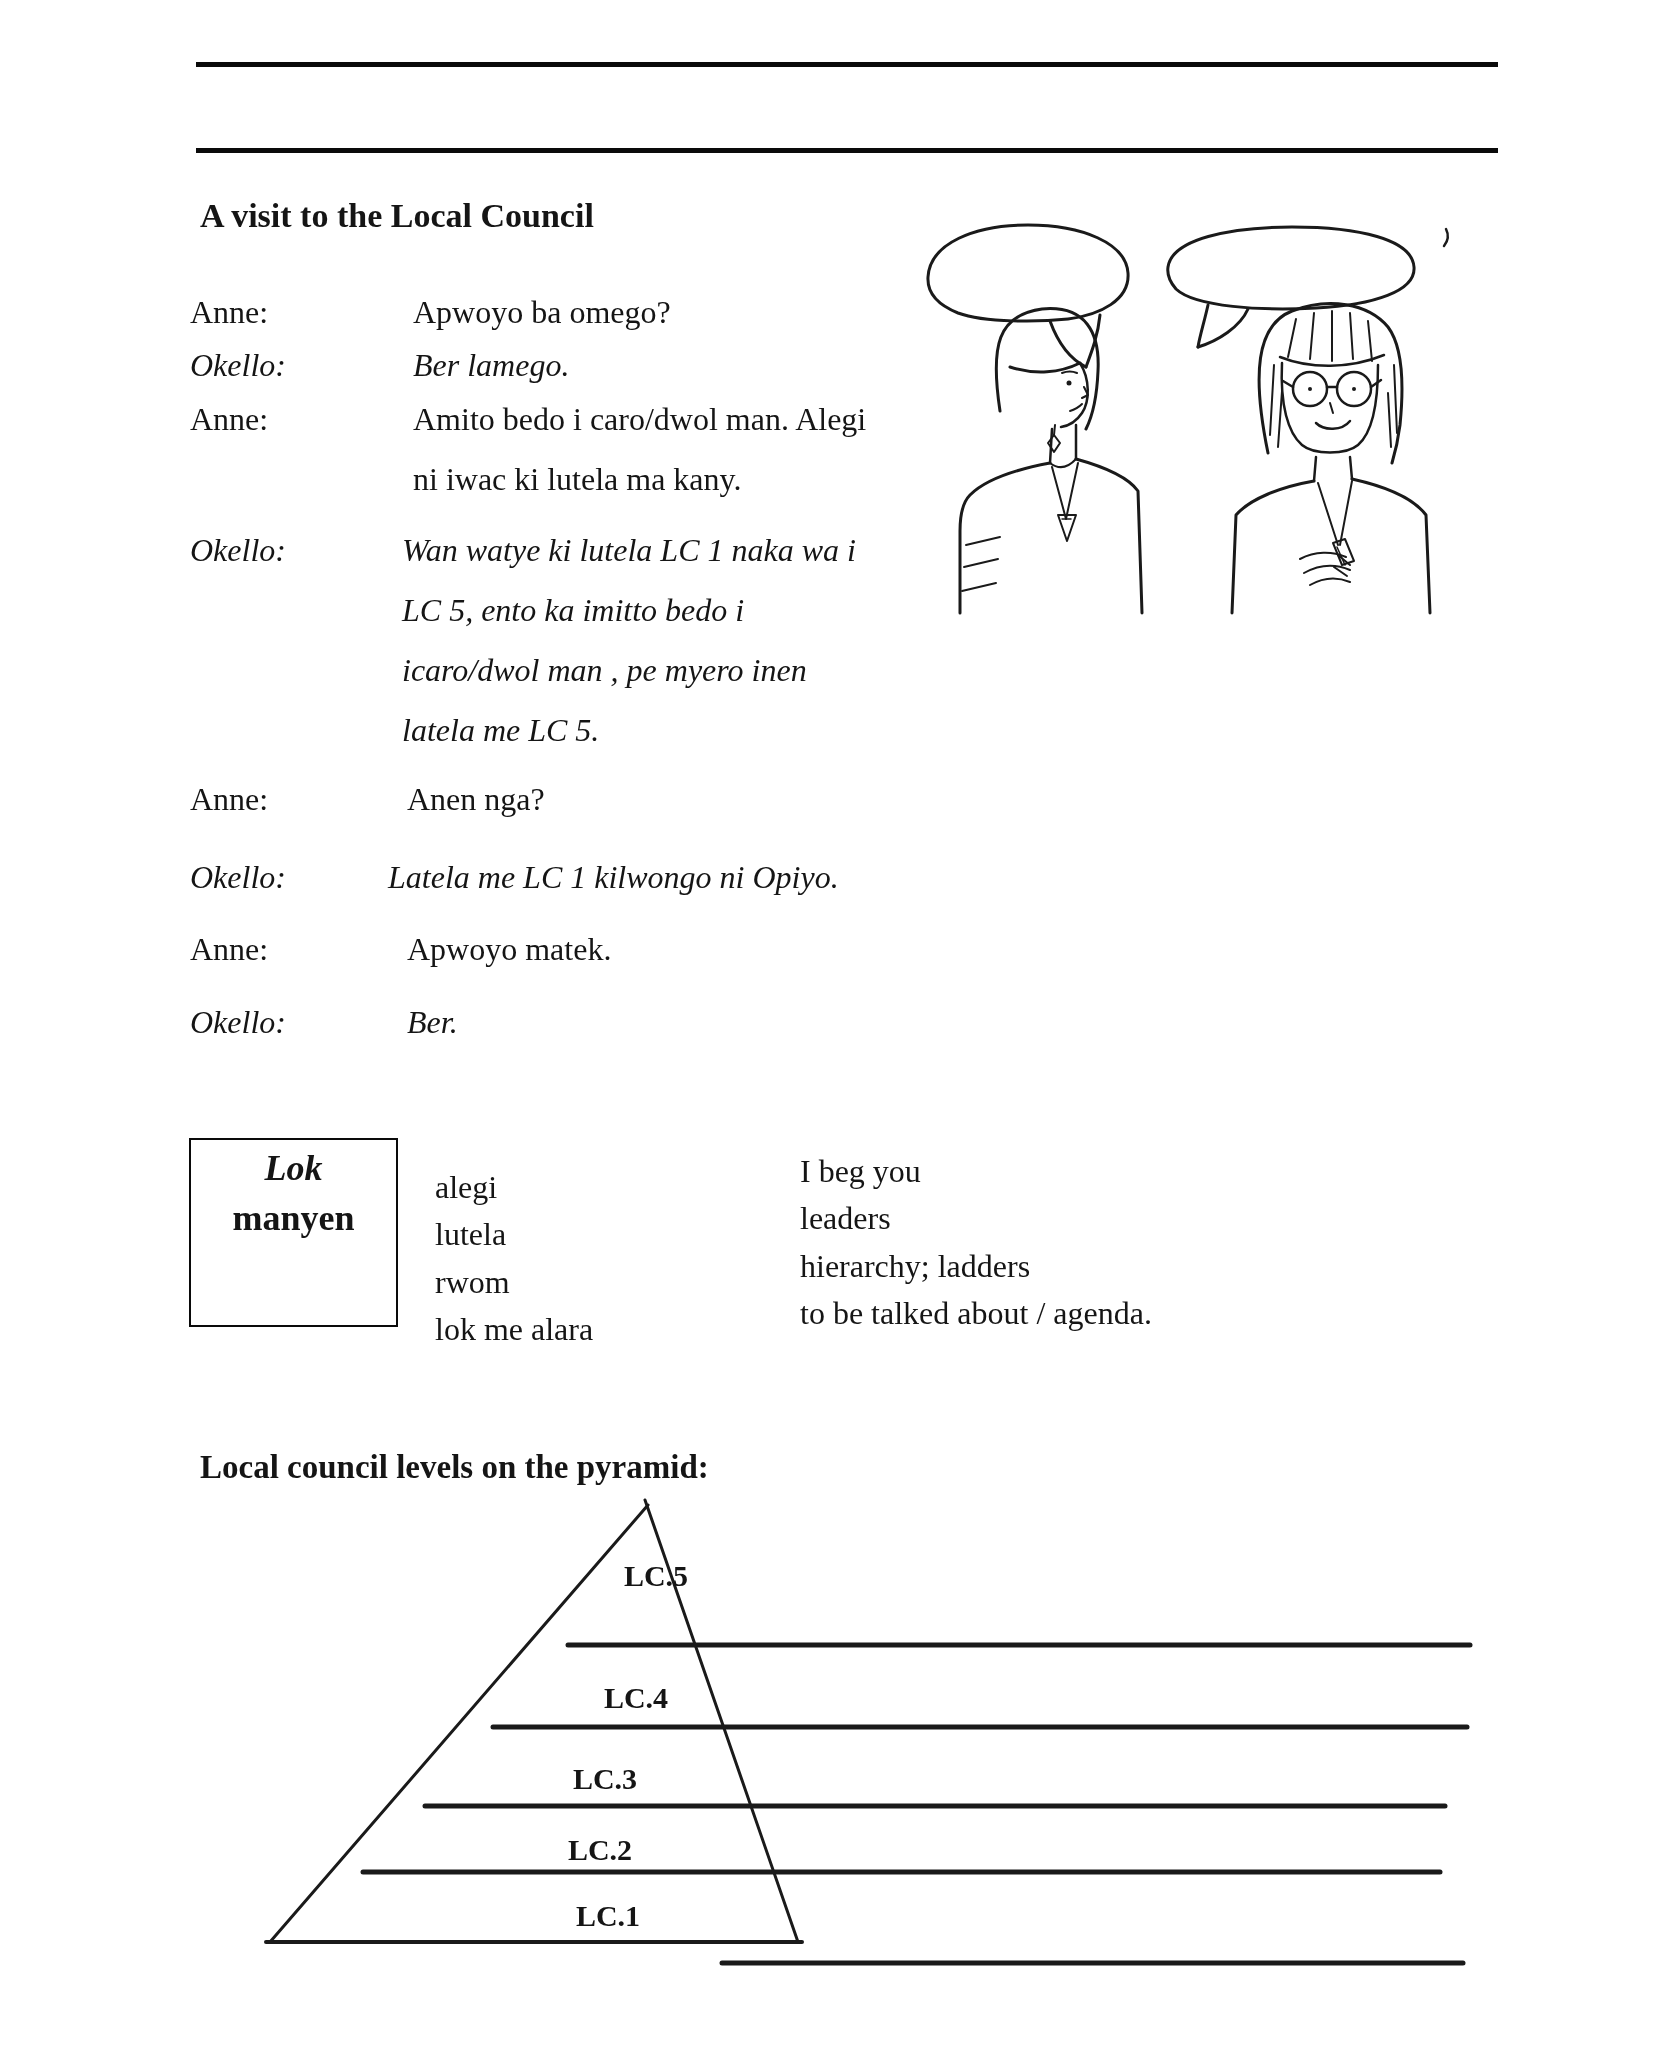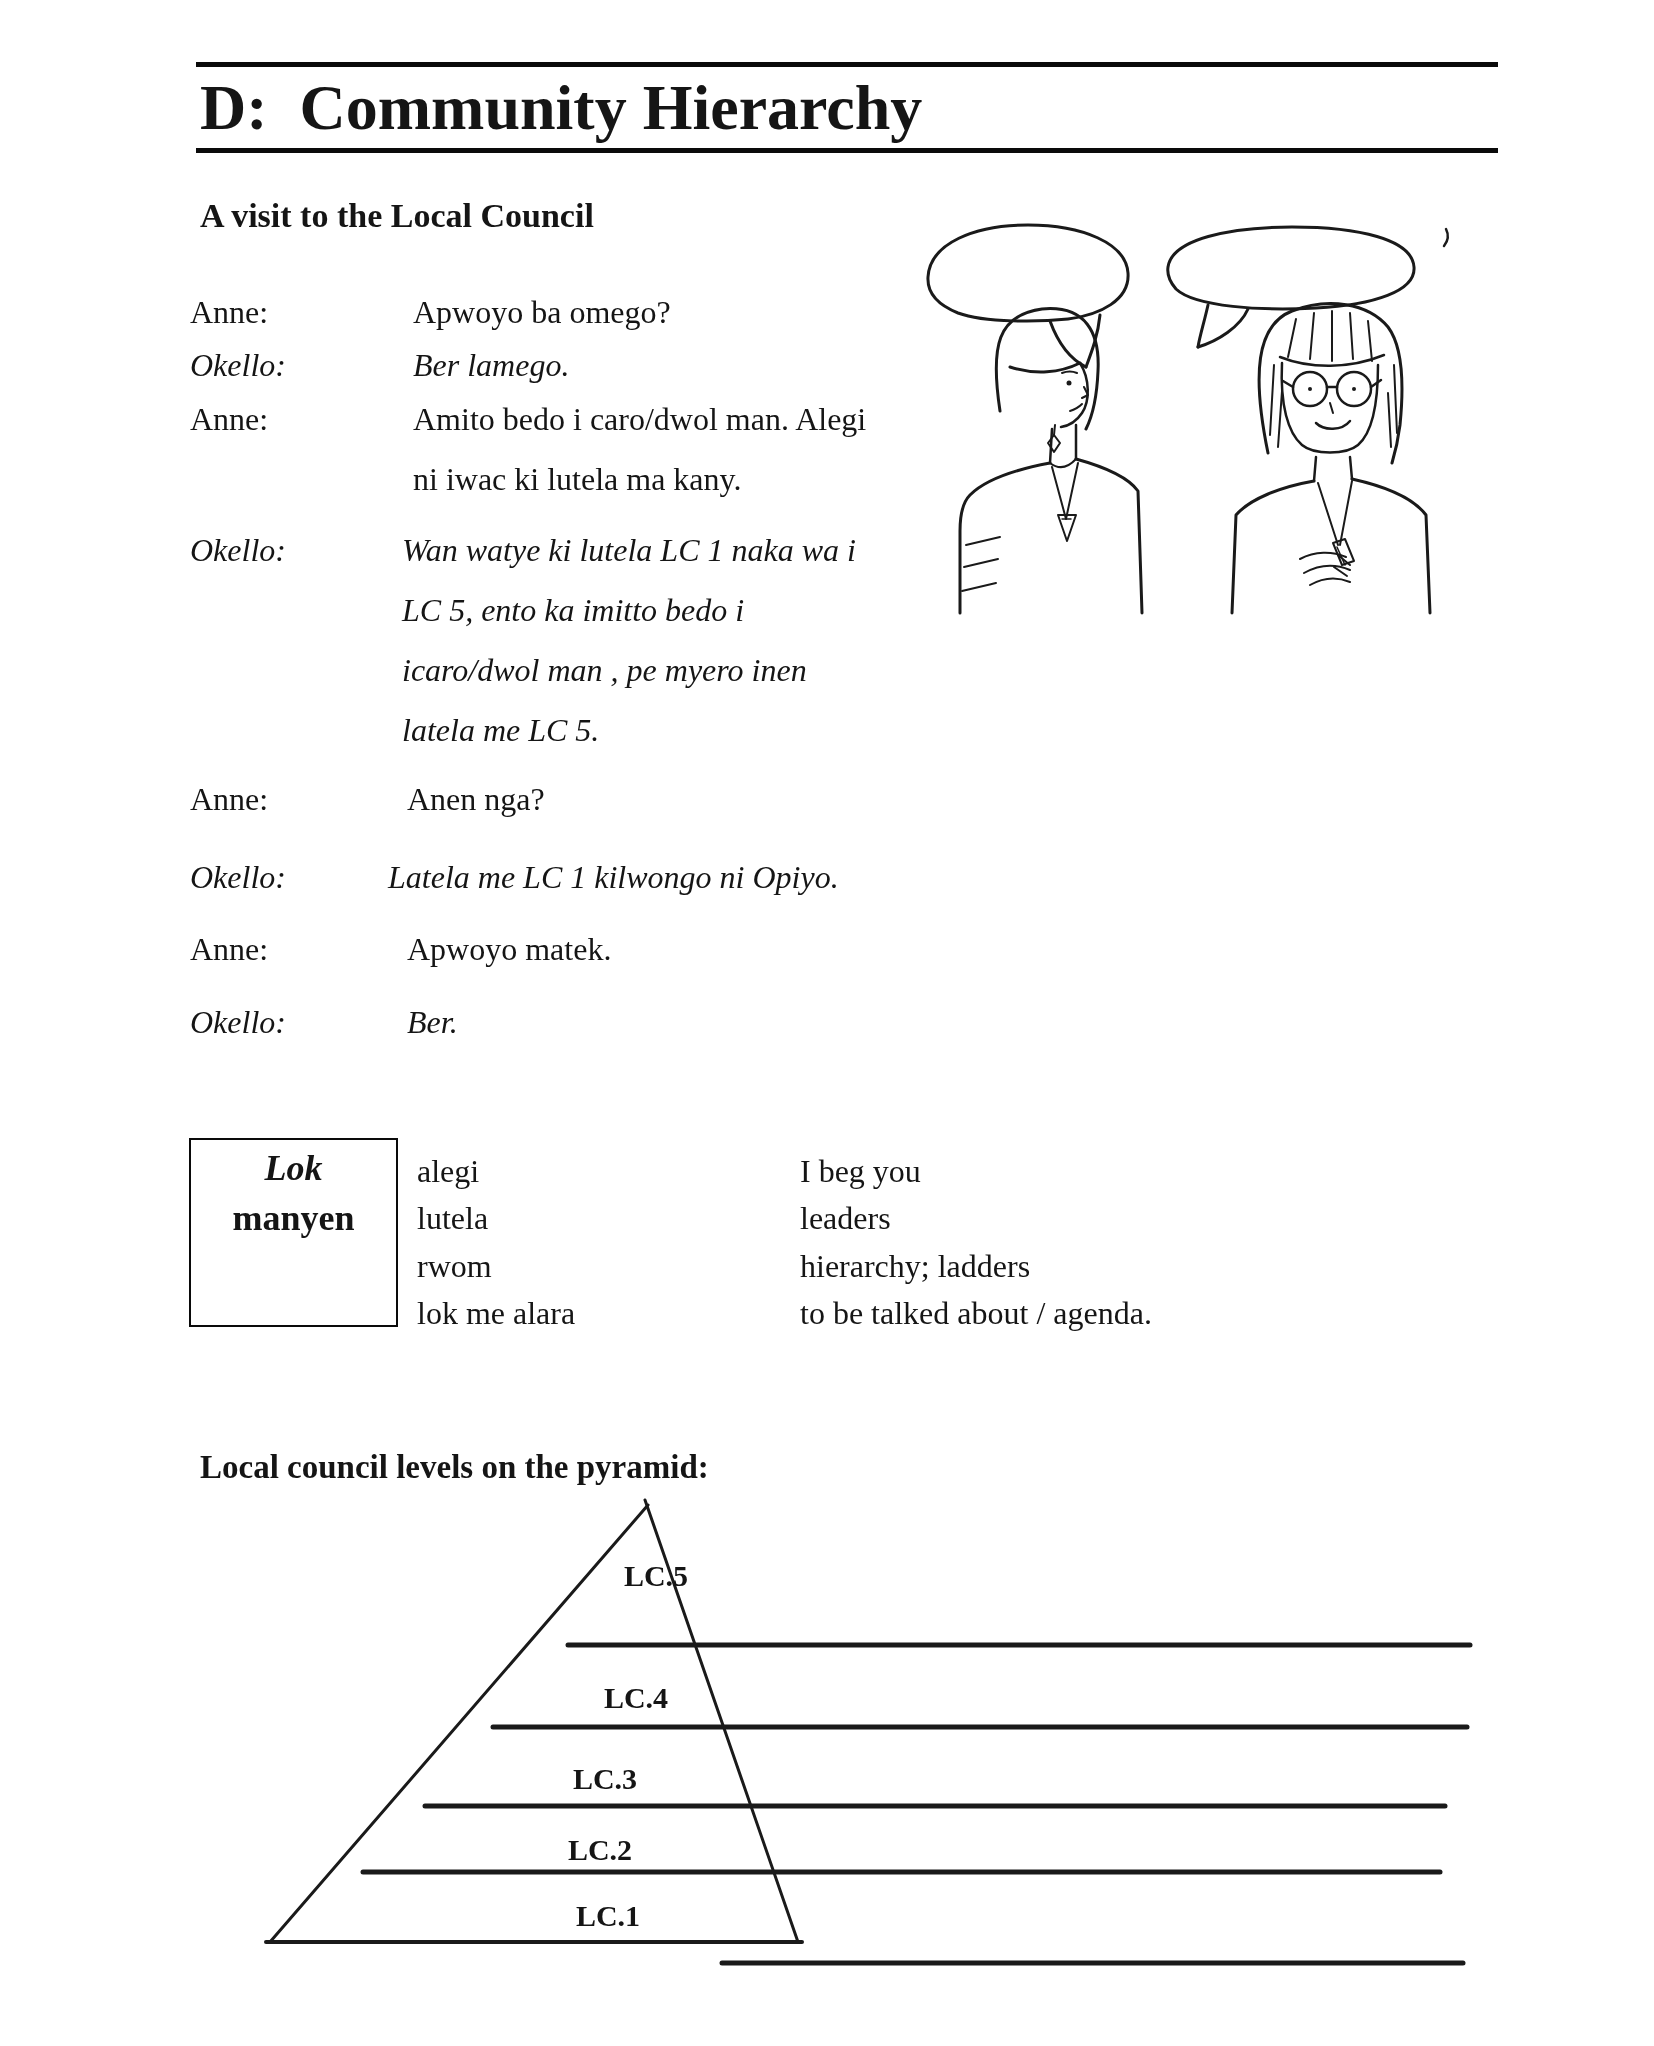--- a/index.html
+++ b/index.html
@@ -25,34 +25,33 @@
   .drow{position:absolute;left:0;width:1654px;height:40px;}
   .dspeaker{position:absolute;left:190px;font-size:32px;line-height:1;white-space:pre;}
   .dtext{position:absolute;font-size:32px;line-height:1;white-space:pre;text-align:center;}
   .it{font-style:italic;}
   .vocab-box{
     position:absolute;left:189px;top:1138px;width:209px;height:189px;
     border:2.5px solid #0a0a0a;box-sizing:border-box;
   }
   .vocab-title{position:absolute;left:189px;width:209px;text-align:center;
     font-size:36px;font-weight:bold;line-height:1;}
-  .vterm{position:absolute;left:417px;font-size:32px;line-height:1;white-space:pre;}
+  .vterm{position:absolute;left:435px;font-size:32px;line-height:1;white-space:pre;margin-top:16px;}
   .vdef{position:absolute;left:800px;font-size:32px;line-height:1;white-space:pre;}
   .lc-label{position:absolute;width:120px;text-align:center;
     font-size:30px;font-weight:bold;line-height:1;white-space:pre;}
   svg{position:absolute;}
   .sk{stroke:#1a1a1a;fill:none;stroke-linecap:round;stroke-linejoin:round;}
 </style>
 </head>
 <body>
 
 <div class="page">
 
   <div class="rule" style="top:62px;height:5px;"></div>
-  <div class="page-title">D:  Community Hierarchy</div>
   <div class="rule" style="top:148px;height:5px;"></div>
 
   <div class="h2" style="left:200px;top:199px;">A visit to the Local Council</div>
 
   <div class="drow" style="top:296px">
     <span class="dspeaker">Anne:</span>
     <span class="dtext" style="left:413px">Apwoyo ba omego?</span>
   </div>
   <div class="drow" style="top:349px">
     <span class="dspeaker it">Okello:</span>

